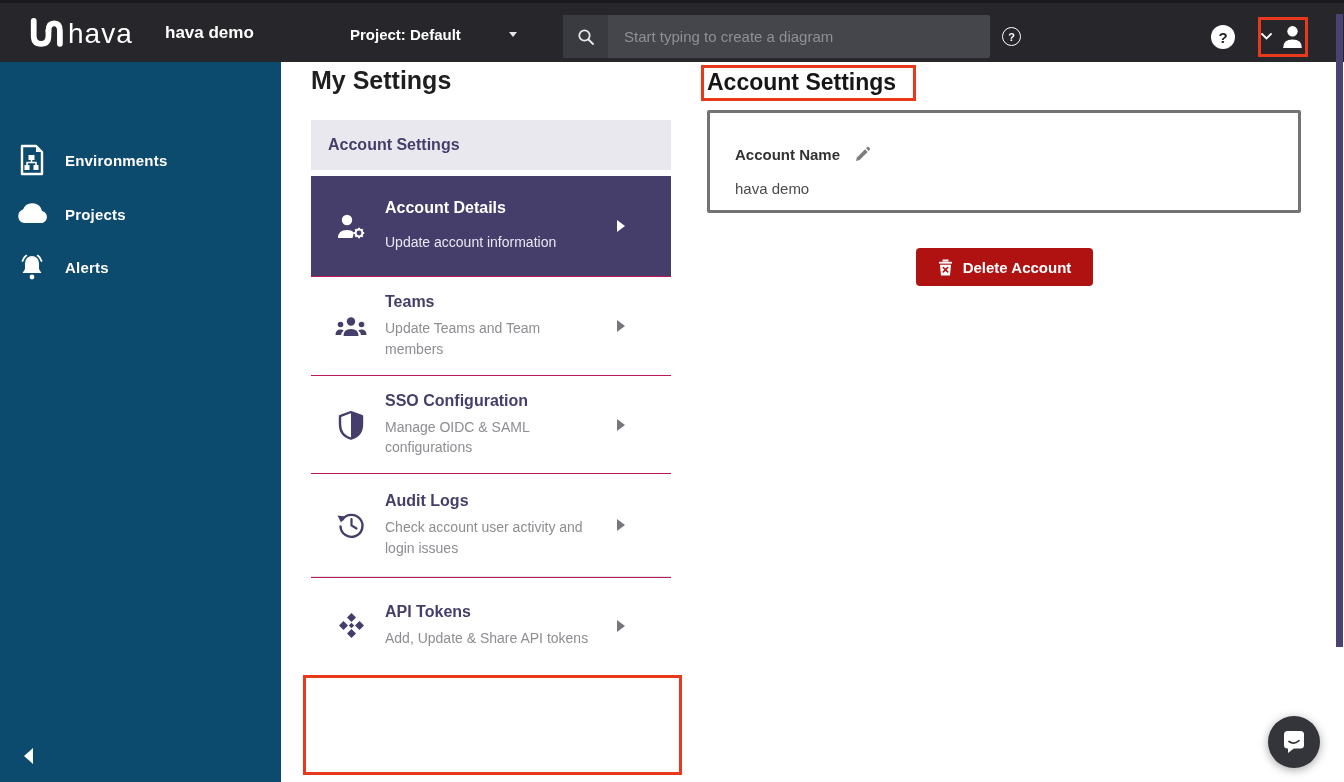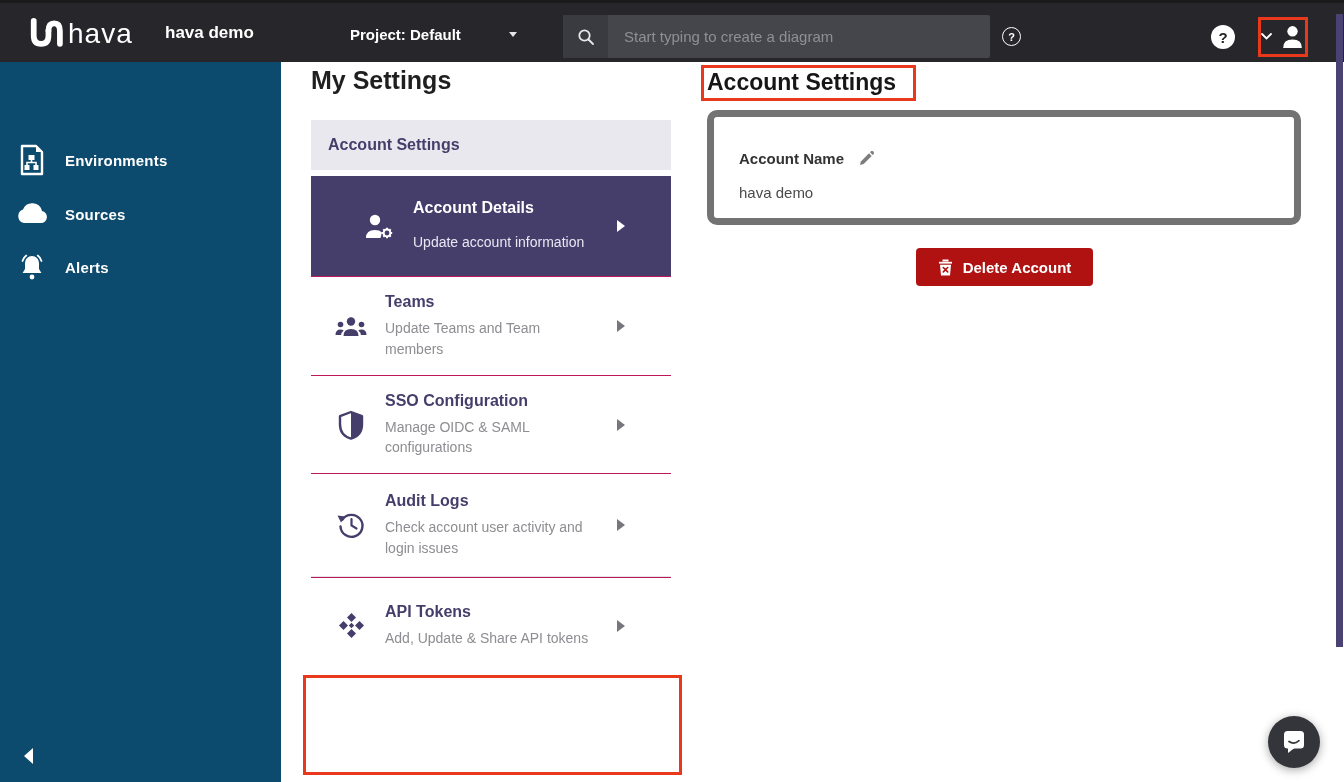--- a/index.html
+++ b/index.html
@@ -55,25 +55,25 @@
   .srow .icon-box { width:36px; margin-left:22px; display:flex; justify-content:center; color:#453e6b; }
   .srow .txt { margin-left:16px; width:208px; }
   .row-title { font-size:16px; font-weight:bold; color:#453e6b; margin-bottom:7px; }
   .row-subtitle { font-size:14px; color:#8d8d92; line-height:1.45; white-space:pre-line; }
   .row-arrow { position:absolute; right:46px; top:50%; transform:translateY(-50%); width:0; height:0; border-top:6px solid transparent; border-bottom:6px solid transparent; border-left:8px solid #77767c; }
   .srow.selected { background:#453e6b; border-top:none; }
   .srow.selected .row-title { color:#fff; }
   .srow.selected .row-subtitle { color:#e9e7f2;margin-top:15px; }
   .srow.selected .icon-box { color:#fff; }
   .srow.selected .row-arrow { border-left-color:#fff; }
-  .h-r1{height:100px;padding-left:28px;} .h-r2{height:99px;} .h-r3{height:101px;} .h-r4{height:98px;} .h-r5{height:96px;} .h-r6{height:104px; border-bottom:1px solid #e4e4e7;}
+  .h-r1{height:100px;} .h-r2{height:99px;} .h-r3{height:101px;} .h-r4{height:98px;} .h-r5{height:96px;} .h-r6{height:104px; border-bottom:1px solid #e4e4e7;}
 
   
   .account-title { position:absolute; left:707px; top:69px; font-size:23px; font-weight:bold; color:#161616; }
-  .account-card { position:absolute; left:707px; top:110px; width:594px; height:115px; border:7px solid #737373; border-radius:10px; background:#fff; }
+  .account-card { position:absolute; left:707px; top:110px; width:594px; height:103px; border:3px solid #737373; border-radius:2px; background:#fff; }
   .card-label-row { position:absolute; left:25px; top:33px; display:flex; align-items:center; }
   .card-label { font-size:15px; font-weight:bold; color:#333; }
   .edit-btn { margin-left:14px; cursor:pointer; display:flex; }
   .card-value { position:absolute; left:25px; top:67px; font-size:15px; color:#4b4b4b; }
   .delete-btn { position:absolute; left:916px; top:248px; width:177px; height:38px; background:#b01212; border:none; border-radius:4px; color:#fff; font-family:"Liberation Sans", sans-serif; font-size:15px; font-weight:bold; display:flex; align-items:center; justify-content:center; gap:10px; cursor:pointer; }
 
   
   .chat-launcher { position:absolute; left:1268px; top:716px; width:52px; height:52px; border-radius:50%; background:#33353a; box-shadow:0 2px 10px rgba(0,0,0,.35); display:flex; align-items:center; justify-content:center; cursor:pointer; }
   .scroll-thumb { position:absolute; right:1px; top:14px; width:7px; height:633px; background:#4a4273; cursor:pointer; z-index:60; }
 </style>
@@ -132,21 +132,21 @@
       </svg>
     </span>
     <span class="side-label">Environments</span>
   </div>
   <div class="side-item side-src">
     <span class="icon-box">
       <svg width="32" height="22" viewBox="0 0 32 22">
         <path d="M8 20 h17 a6 6 0 0 0 1-11.9 A10 10 0 0 0 7 6.5 A7 7 0 0 0 8 20 z" fill="#fff"></path>
       </svg>
     </span>
-    <span class="side-label">Sources</span>
+    <span class="side-label">Projects</span>
   </div>
   <div class="side-item side-alr">
     <span class="icon-box">
       <svg width="28" height="28" viewBox="0 0 28 28">
         <path d="M14 3 a7 7 0 0 1 7 7 v6 l2.4 4 H4.6 L7 16 v-6 a7 7 0 0 1 7-7 z" fill="#fff"></path>
         <circle cx="14" cy="24" r="2.4" fill="#fff"></circle>
         <path d="M4.5 8 q1-3.5 3.8-5.4 M23.5 8 q-1-3.5-3.8-5.4" fill="none" stroke="#fff" stroke-width="1.8" stroke-linecap="round"></path>
       </svg>
     </span>
     <span class="side-label">Alerts</span>

